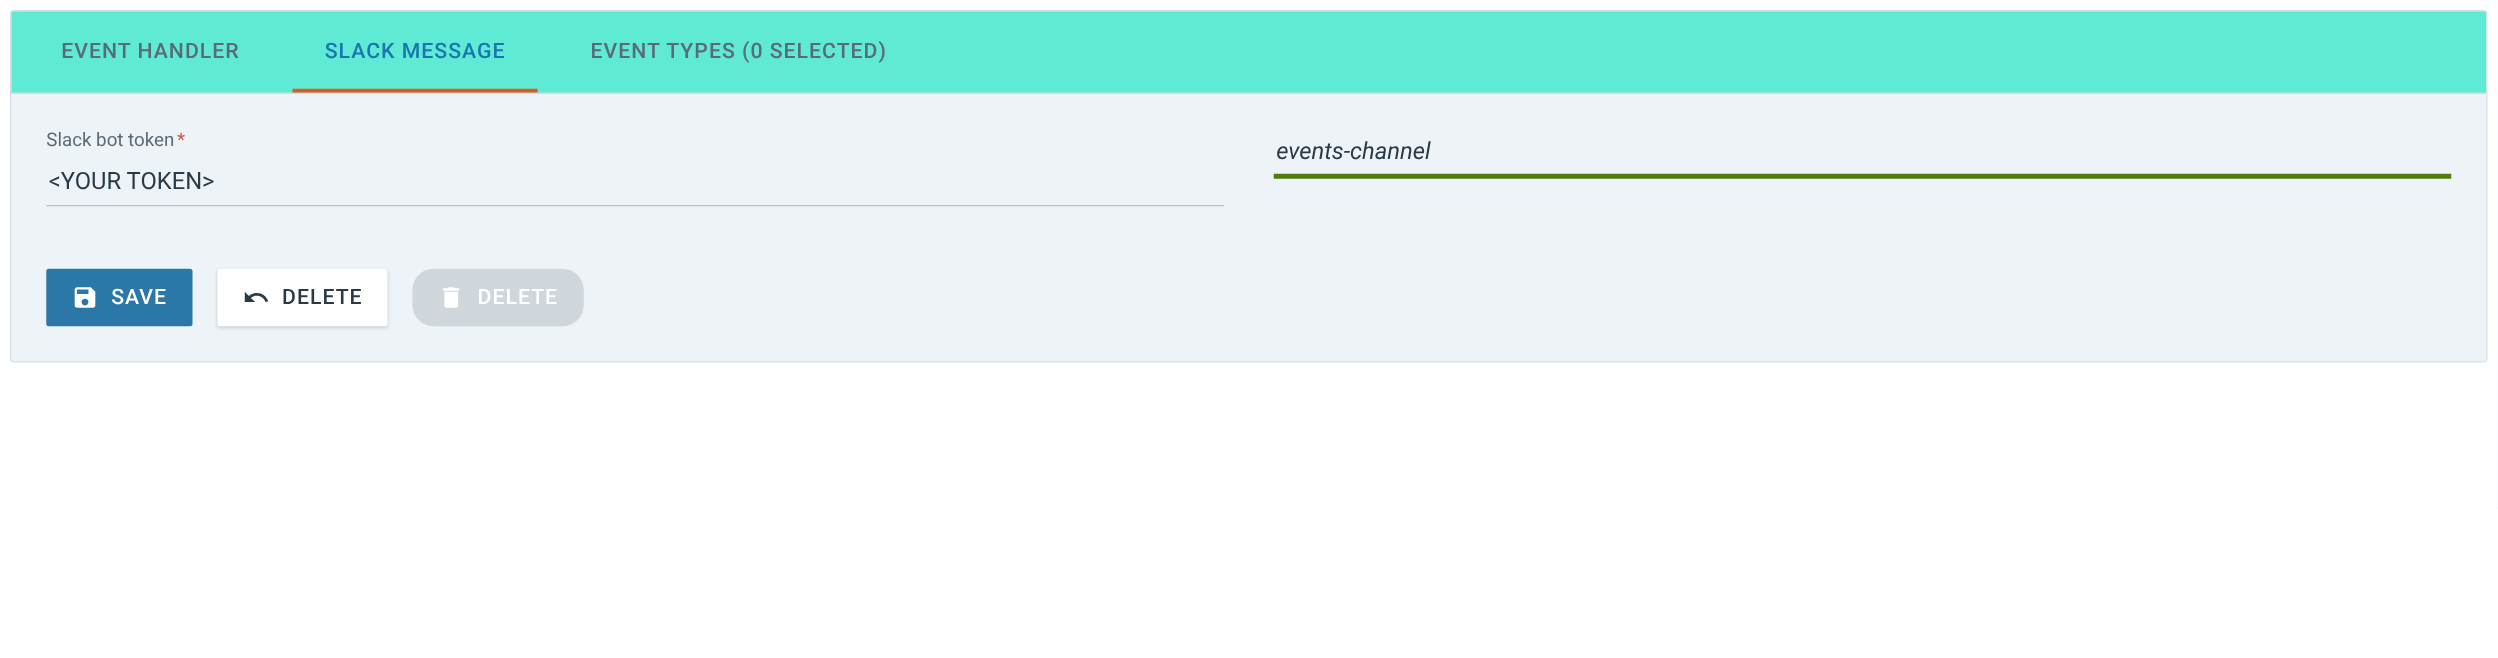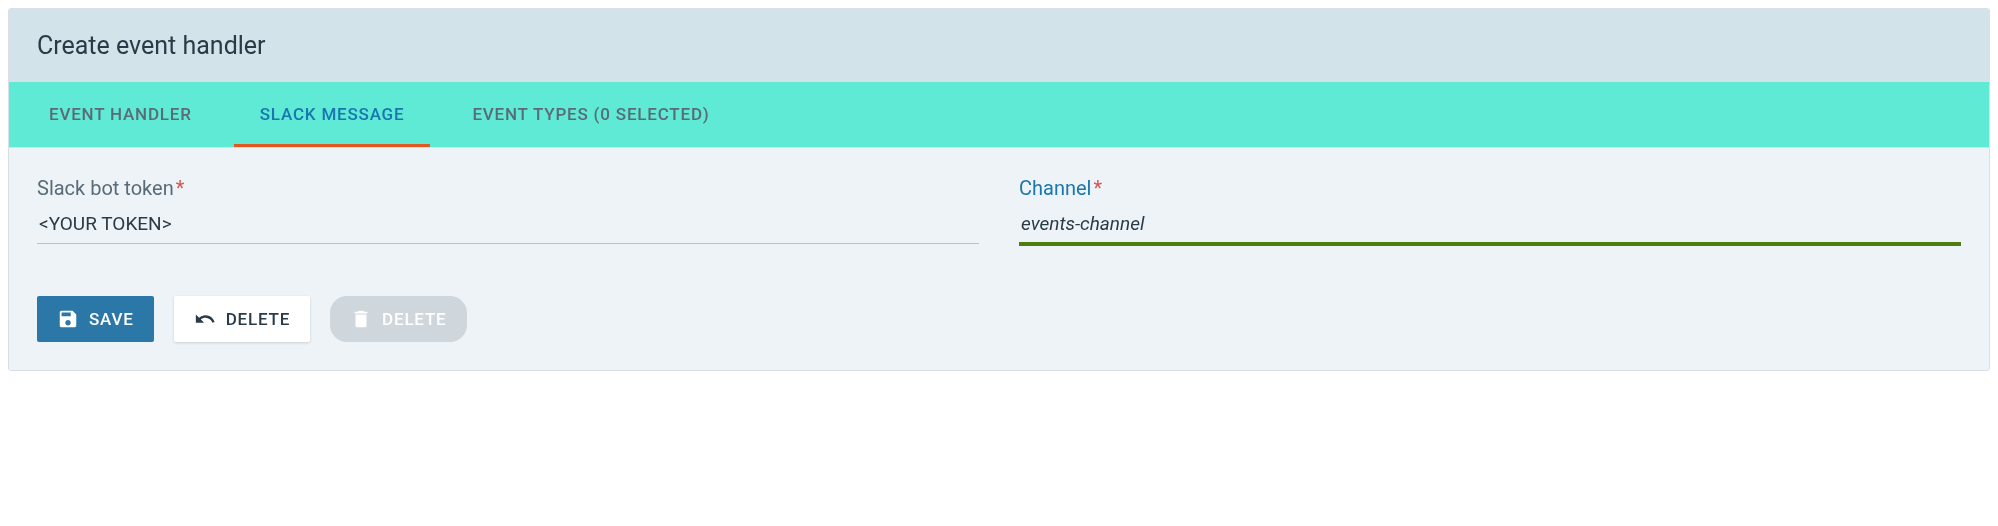--- a/index.html
+++ b/index.html
@@ -51,21 +51,21 @@
     .content {
       padding: 28px 28px 10px 28px;
       display: flex;
       gap: 40px;
     }
     .field {
       flex: 1;
       min-width: 0;
     }
     .field-label {
-      font-size: 20px;
+      font-size: 15px;
       color: #5a6b78;
       margin-bottom: 6px;
       display: block;
     }
     .field-label.focused {
       color: #1976ae;
     }
     .field-label .req {
       color: #d9534f;
       margin-left: 2px;
@@ -130,43 +130,37 @@
     .icon svg {
       width: 22px;
       height: 22px;
     }
   </style>
 </head>
 <body>
 
 <div class="panel">
 
-  <div class="panel-header">
-    <h1 class="panel-title">Create event handler</h1>
-  </div>
 
   <div class="tabs">
     <div class="tab">EVENT HANDLER</div>
     <div class="tab active">SLACK MESSAGE</div>
     <div class="tab">EVENT TYPES (0 SELECTED)</div>
   </div>
 
   <div class="content">
 
     <div class="field">
       <label class="field-label">
         <span>Slack bot token</span><span class="req">*</span>
       </label>
       <input type="text" class="field-input" value="&lt;YOUR TOKEN&gt;" style="">
     </div>
 
     <div class="field">
-      <label class="field-label focused">
-        <span>Channel</span><span class="req">*</span>
-      </label>
       <input type="text" class="field-input focused" value="events-channel" style="">
     </div>
 
   </div>
 
   <div class="actions">
 
     <button class="btn btn-primary">
       <span class="icon">
         <svg viewBox="0 0 24 24" fill="currentColor">

